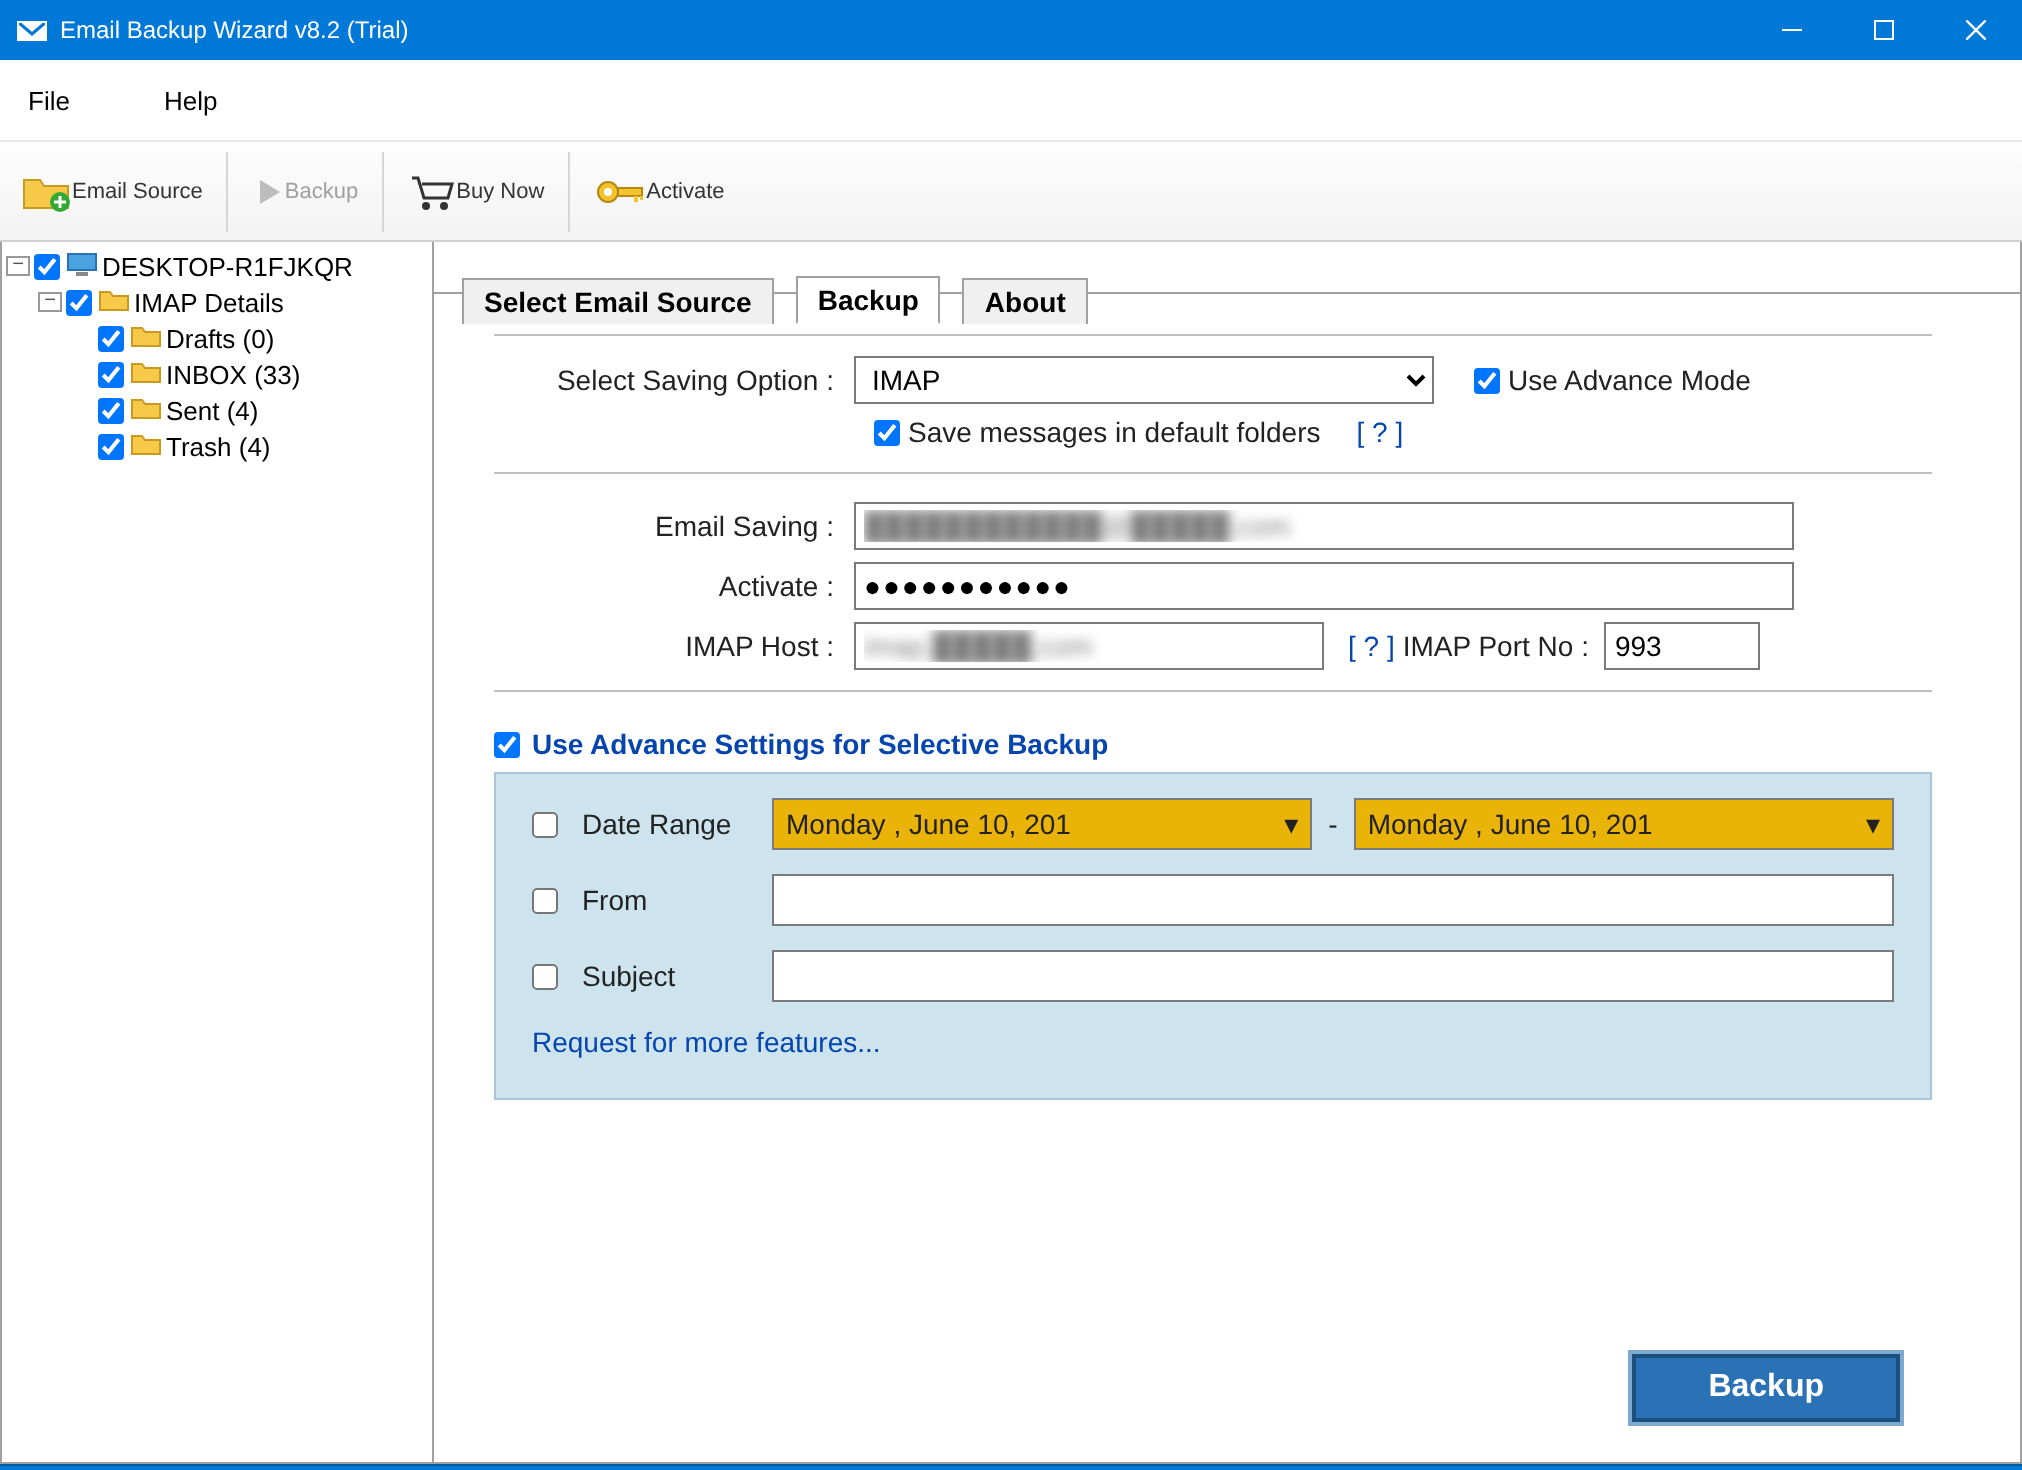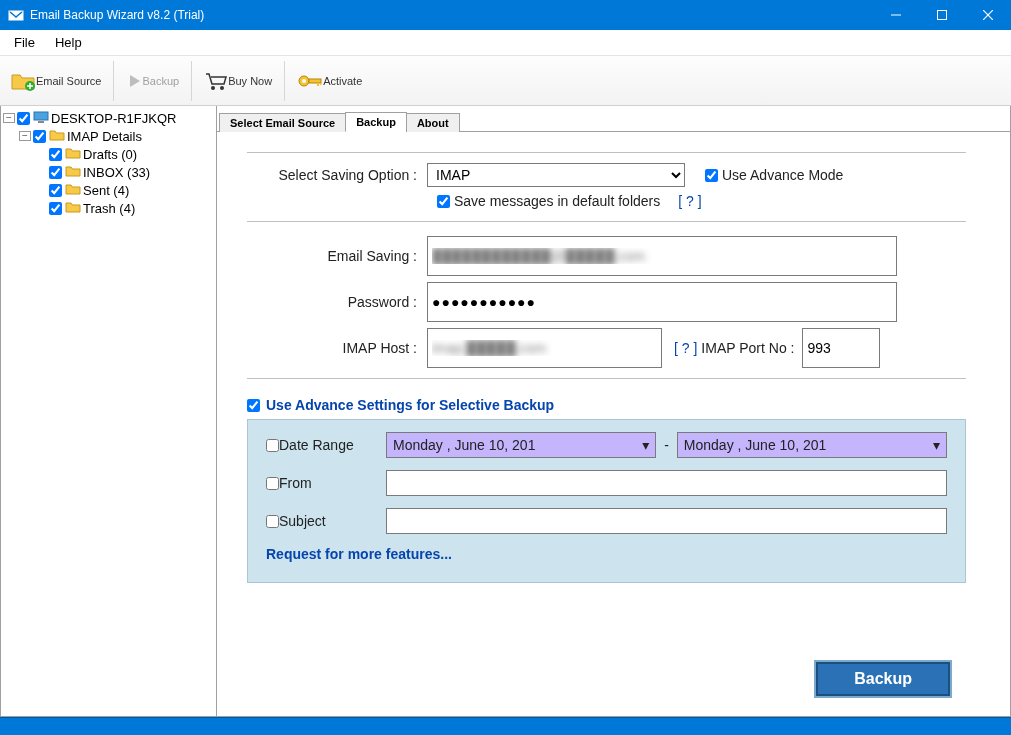--- a/index.html
+++ b/index.html
@@ -6,21 +6,21 @@
 html, body { width: 1011px; height: 735px; overflow: hidden; background: #fff; }
 
 
 .titlebar { height: 30px; background: #0078d7; color: #fff; display: flex; align-items: center; font-size: 12px; }
 .titlebar .icon { margin: 0 6px 0 8px; display: flex; align-items: center; }
 .titlebar .title { flex: 1; }
 .winbtns { display: flex; height: 100%; }
 .winbtn { width: 46px; display: flex; align-items: center; justify-content: center; color: #fff; }
 
 
-.menubar { height: 26px; background: #fff; display: flex; align-items: center; padding: 0 4px; border-bottom: 1px solid #e5e5e5; font-size: 13px; }
+.menubar { height: 41px; background: #fff; display: flex; align-items: center; padding: 0 4px; border-bottom: 1px solid #e5e5e5; font-size: 13px; gap: 27px; }
 .menuitem { padding: 3px 10px; }
 
 
 .toolbar { height: 50px; background: linear-gradient(#fdfdfd,#f3f3f3); border-bottom: 1px solid #d0d0d0; display: flex; align-items: center; padding: 0 2px; }
 .toolbtn { display: flex; align-items: center; justify-content: center; padding: 2px 8px; font-size: 11px; color: #333; height: 48px; min-width: 50px; }
 .toolbtn.disabled { color: #a0a0a0; }
 .toolbtn .ticon { height: 24px; display: flex; align-items: center; justify-content: center; }
 .toolsep { width: 1px; height: 40px; background: #d6d6d6; margin: 0 4px; }
 
 
@@ -30,38 +30,38 @@
 .tnode .exp { width: 12px; text-align: center; font-size: 10px; color: #555; border: 1px solid #999; height: 10px; line-height: 8px; margin-right: 2px; background:#fff; }
 .tnode .exp.blank { border: none; }
 .tnode input[type=checkbox] { margin: 0 3px 0 0; }
 .tnode .lbl { margin-left: 2px; }
 .indent1 { padding-left: 16px; }
 .indent2 { padding-left: 32px; }
 
 
 .main { flex: 1; background: #fff; display: flex; flex-direction: column; }
 .tabs { display: flex; align-items: flex-end; padding: 0 2px; height: 26px; border-bottom: 1px solid #a0a0a0; }
-.tab { padding: 3px 10px; font-size: 11px; font-weight: bold; border: 1px solid #a0a0a0; border-bottom: none; background: #f0f0f0; margin-right: -1px; position: relative; top: 1px; }
+.tab { padding: 3px 10px; font-size: 14px; font-weight: bold; border: 1px solid #a0a0a0; border-bottom: none; background: #f0f0f0; margin-right: -1px; position: relative; top: 16px; margin-left: 12px; }
 .tab.active { background: #fff; border-bottom: 1px solid #fff; }
 
 .panel { flex: 1; padding: 20px 44px 10px 30px; font-size: 14px; color: #222; position: relative; }
 
 .row { display: flex; align-items: center; margin-bottom: 6px; }
 .lblcol { width: 180px; text-align: right; padding-right: 10px; }
-input[type=text], input[type=password], select { border: 1px solid #7a7a7a; height: 40px; padding: 0 4px; font-size: 14px; background: #fff; }
+input[type=text], input[type=password], select { border: 1px solid #7a7a7a; height: 24px; padding: 0 4px; font-size: 14px; background: #fff; }
 select { height: 24px; }
 .blur { color: transparent; text-shadow: 0 0 6px rgba(0,0,0,.5); }
-.link { color: #0645ad; font-weight: bold; }
+.link { color: #0645ad; }
 .help { color: #0645ad; font-size: 14px; cursor: pointer; }
 
 .adv-hdr { margin-top: 18px; font-weight: bold; color: #0645ad; display: flex; align-items: center; gap: 6px; }
 .advbox { background: #cde4ee; border: 1px solid #a9c6d4; padding: 12px 18px 20px 18px; margin-top: 6px; }
 .advrow { display: flex; align-items: center; margin-bottom: 12px; }
-.advlbl { width: 120px; display: flex; align-items: center; gap: 0; }
-.dateinp { flex: 1; border: 1px solid #7a7a7a; height: 26px; display:flex; align-items:center; padding:0 6px; background:#c4b5fd; font-size:14px; justify-content: space-between; }
+.advlbl { width: 120px; display: flex; align-items: center; gap: 12px; }
+.dateinp { flex: 1; border: 1px solid #7a7a7a; height: 26px; display:flex; align-items:center; padding:0 6px; background:#eab308; font-size:14px; justify-content: space-between; }
 
 .backup-btn { position: absolute; right: 60px; bottom: 20px; background: #2a72b5; color: #fff; border: 2px solid #1b4f7e; outline: 2px solid #7ba9d0; padding: 6px 36px; font-size: 16px; font-weight: bold; box-shadow: 0 0 0 1px #9bc; }
 
 .statusbar { height: 18px; background: #0078d7; border-top: 1px solid #005a9e; }
 
 hr.sep { border: none; border-top: 1px solid #c0c0c0; margin: 10px 0; }
 
 .savgrp { border-top: 1px solid #c0c0c0; border-bottom: 1px solid #c0c0c0; padding: 10px 0 6px 0; margin-bottom: 14px; }
 </style>
 </head>
@@ -207,41 +207,41 @@
       <div class="tab">Select Email Source</div>
       <div class="tab active">Backup</div>
       <div class="tab">About</div>
     </div>
 
     <div class="panel">
 
       <div class="savgrp">
         <div class="row">
           <div class="lblcol">Select Saving Option :</div>
-          <select style="width:258px">
+          <select style="width:290px">
             <option>IMAP</option>
           </select>
           <div style="width:20px"></div>
           <input type="checkbox" checked="" style="">
           <span style="margin-left:4px">Use Advance Mode</span>
         </div>
         <div class="row" style="padding-left:190px">
           <input type="checkbox" checked="" style="">
           <span style="margin-left:4px">Save messages in default folders</span>
           <span style="width:18px"></span>
           <span class="help">[ ? ]</span>
         </div>
       </div>
 
       <div class="row">
         <div class="lblcol">Email Saving :</div>
         <input type="text" class="blur" style="width: 470px;" value="████████████@█████.com">
       </div>
       <div class="row">
-        <div class="lblcol">Password :</div>
+        <div class="lblcol">Activate :</div>
         <input type="text" style="width: 470px; letter-spacing: 1px;" value="●●●●●●●●●●●">
       </div>
       <div class="row">
         <div class="lblcol">IMAP Host :</div>
         <input type="text" class="blur" style="width: 235px;" value="imap.█████.com">
         <span style="width:12px"></span>
         <span class="help">[ ? ]</span>
         <span style="margin-left:4px">IMAP Port No :</span>
         <span style="width:8px"></span>
         <input type="text" style="width: 78px;" value="993">

